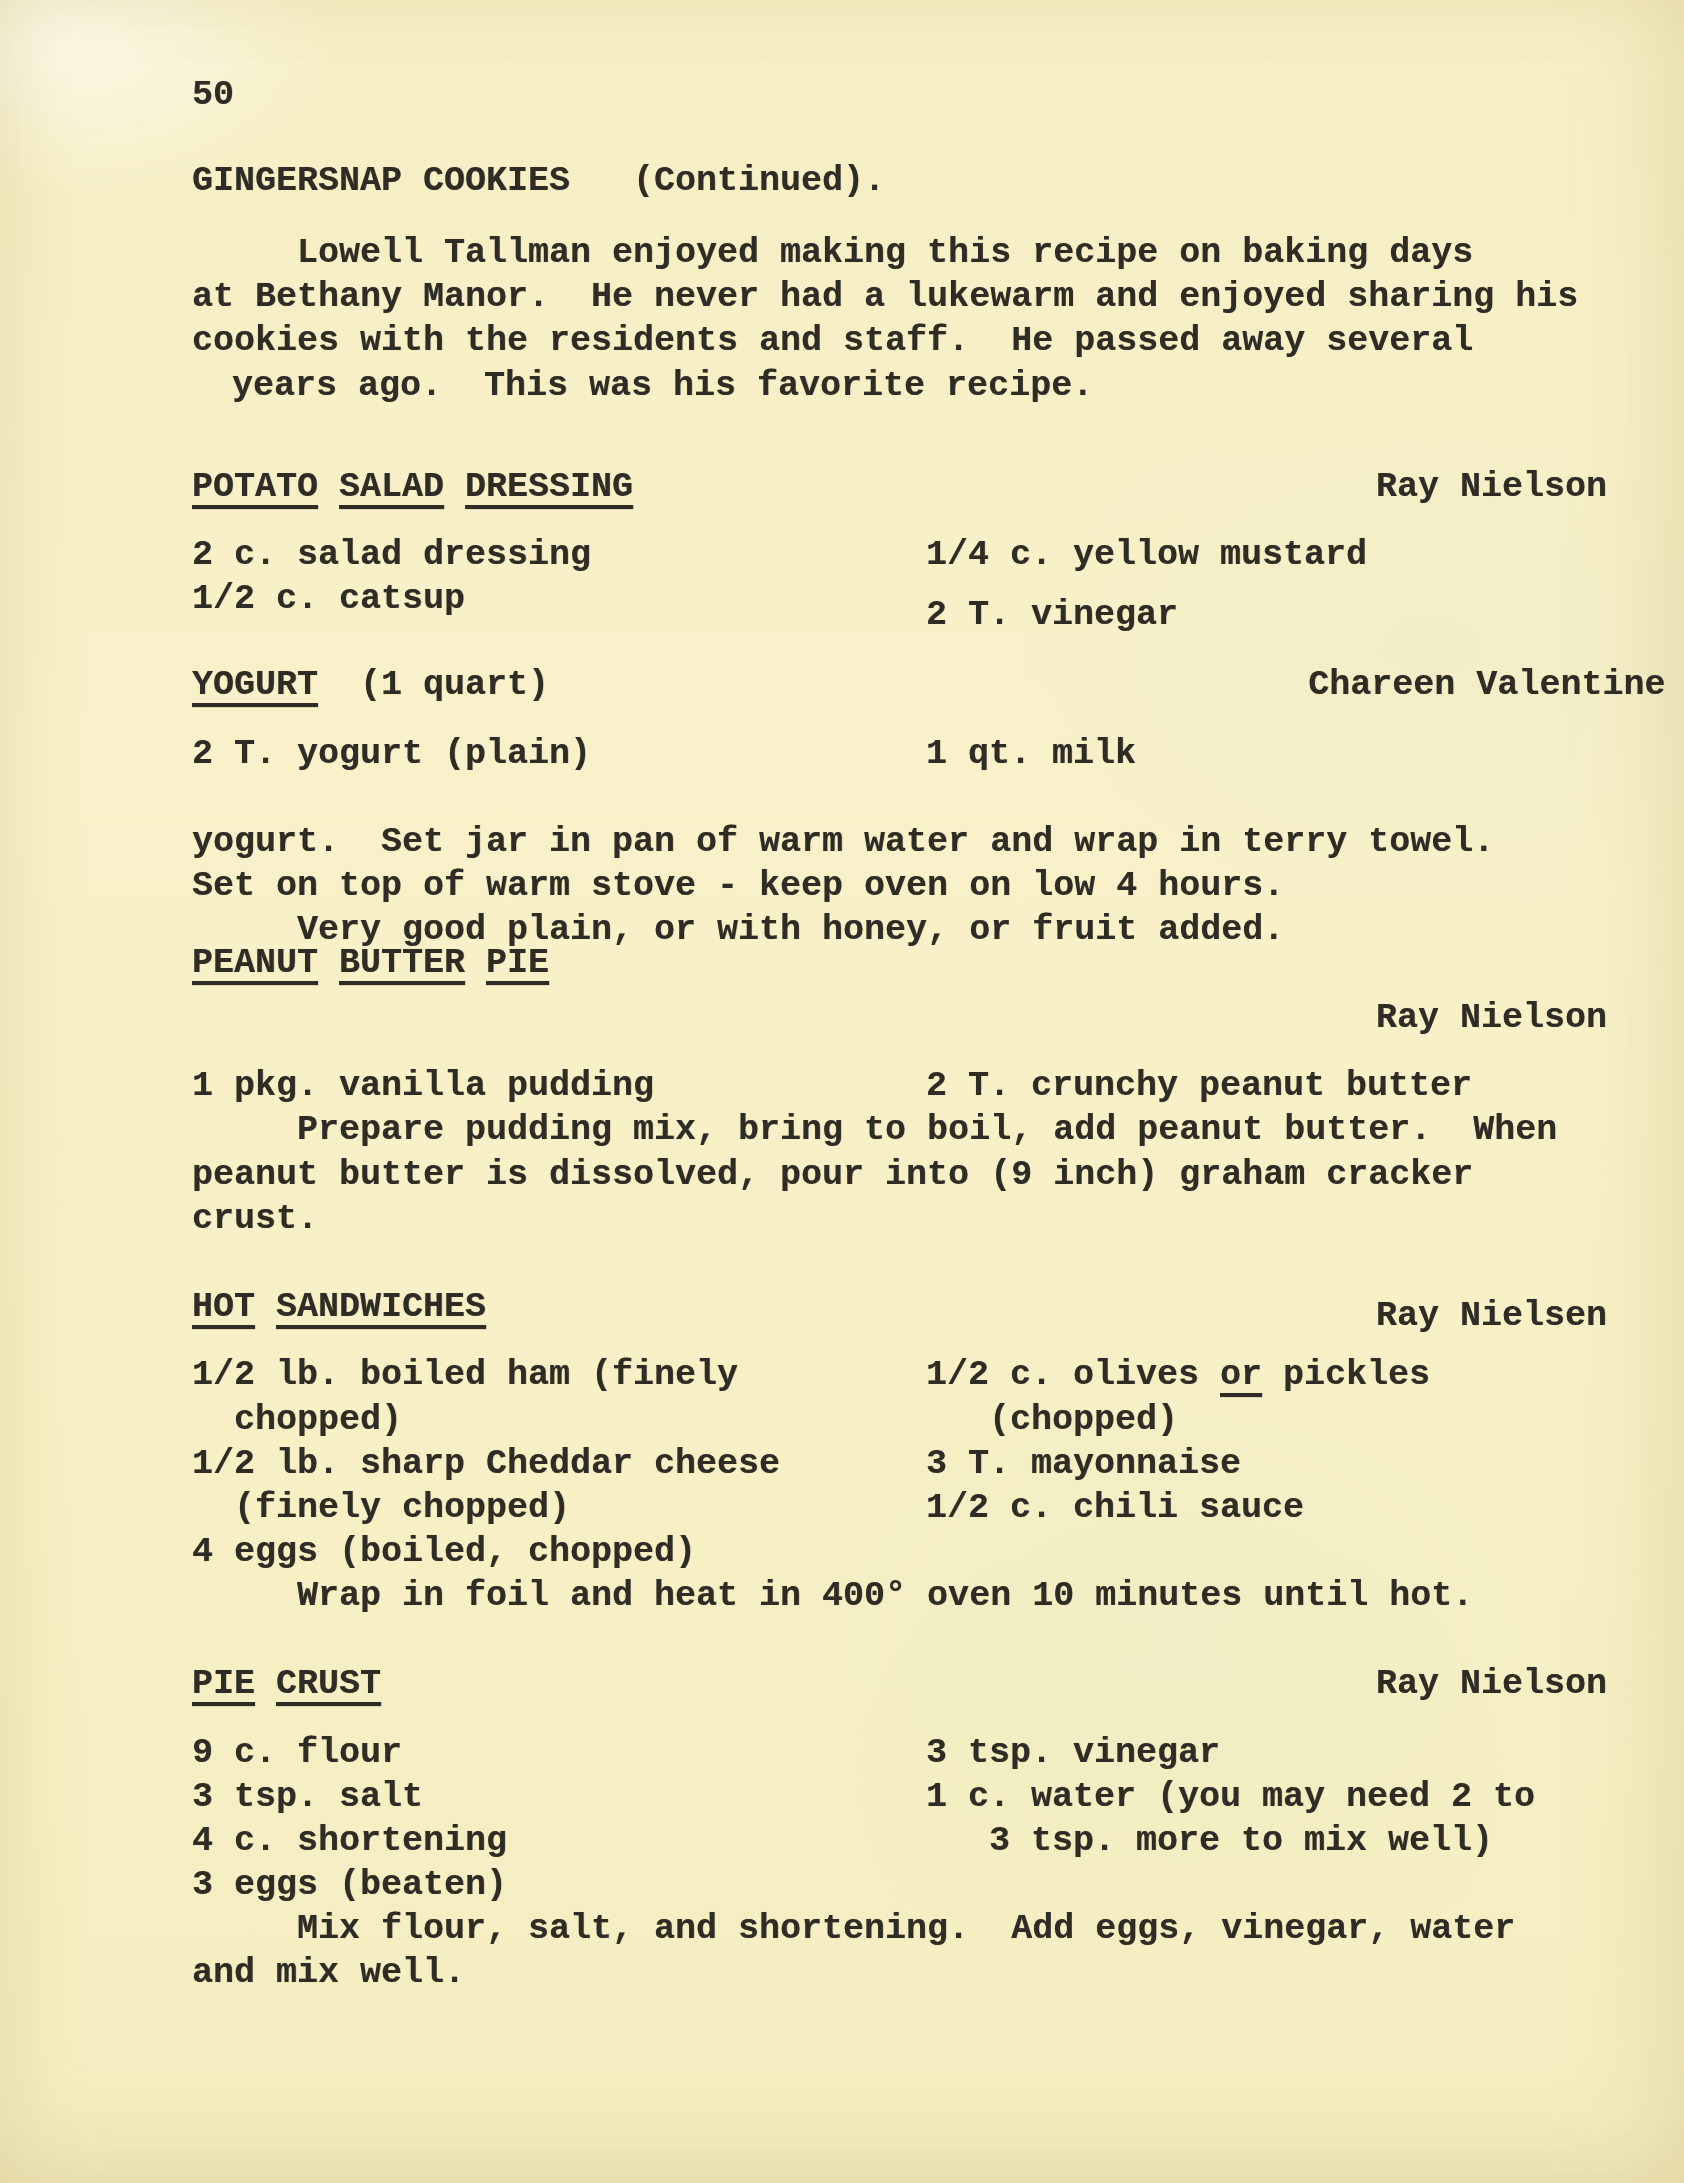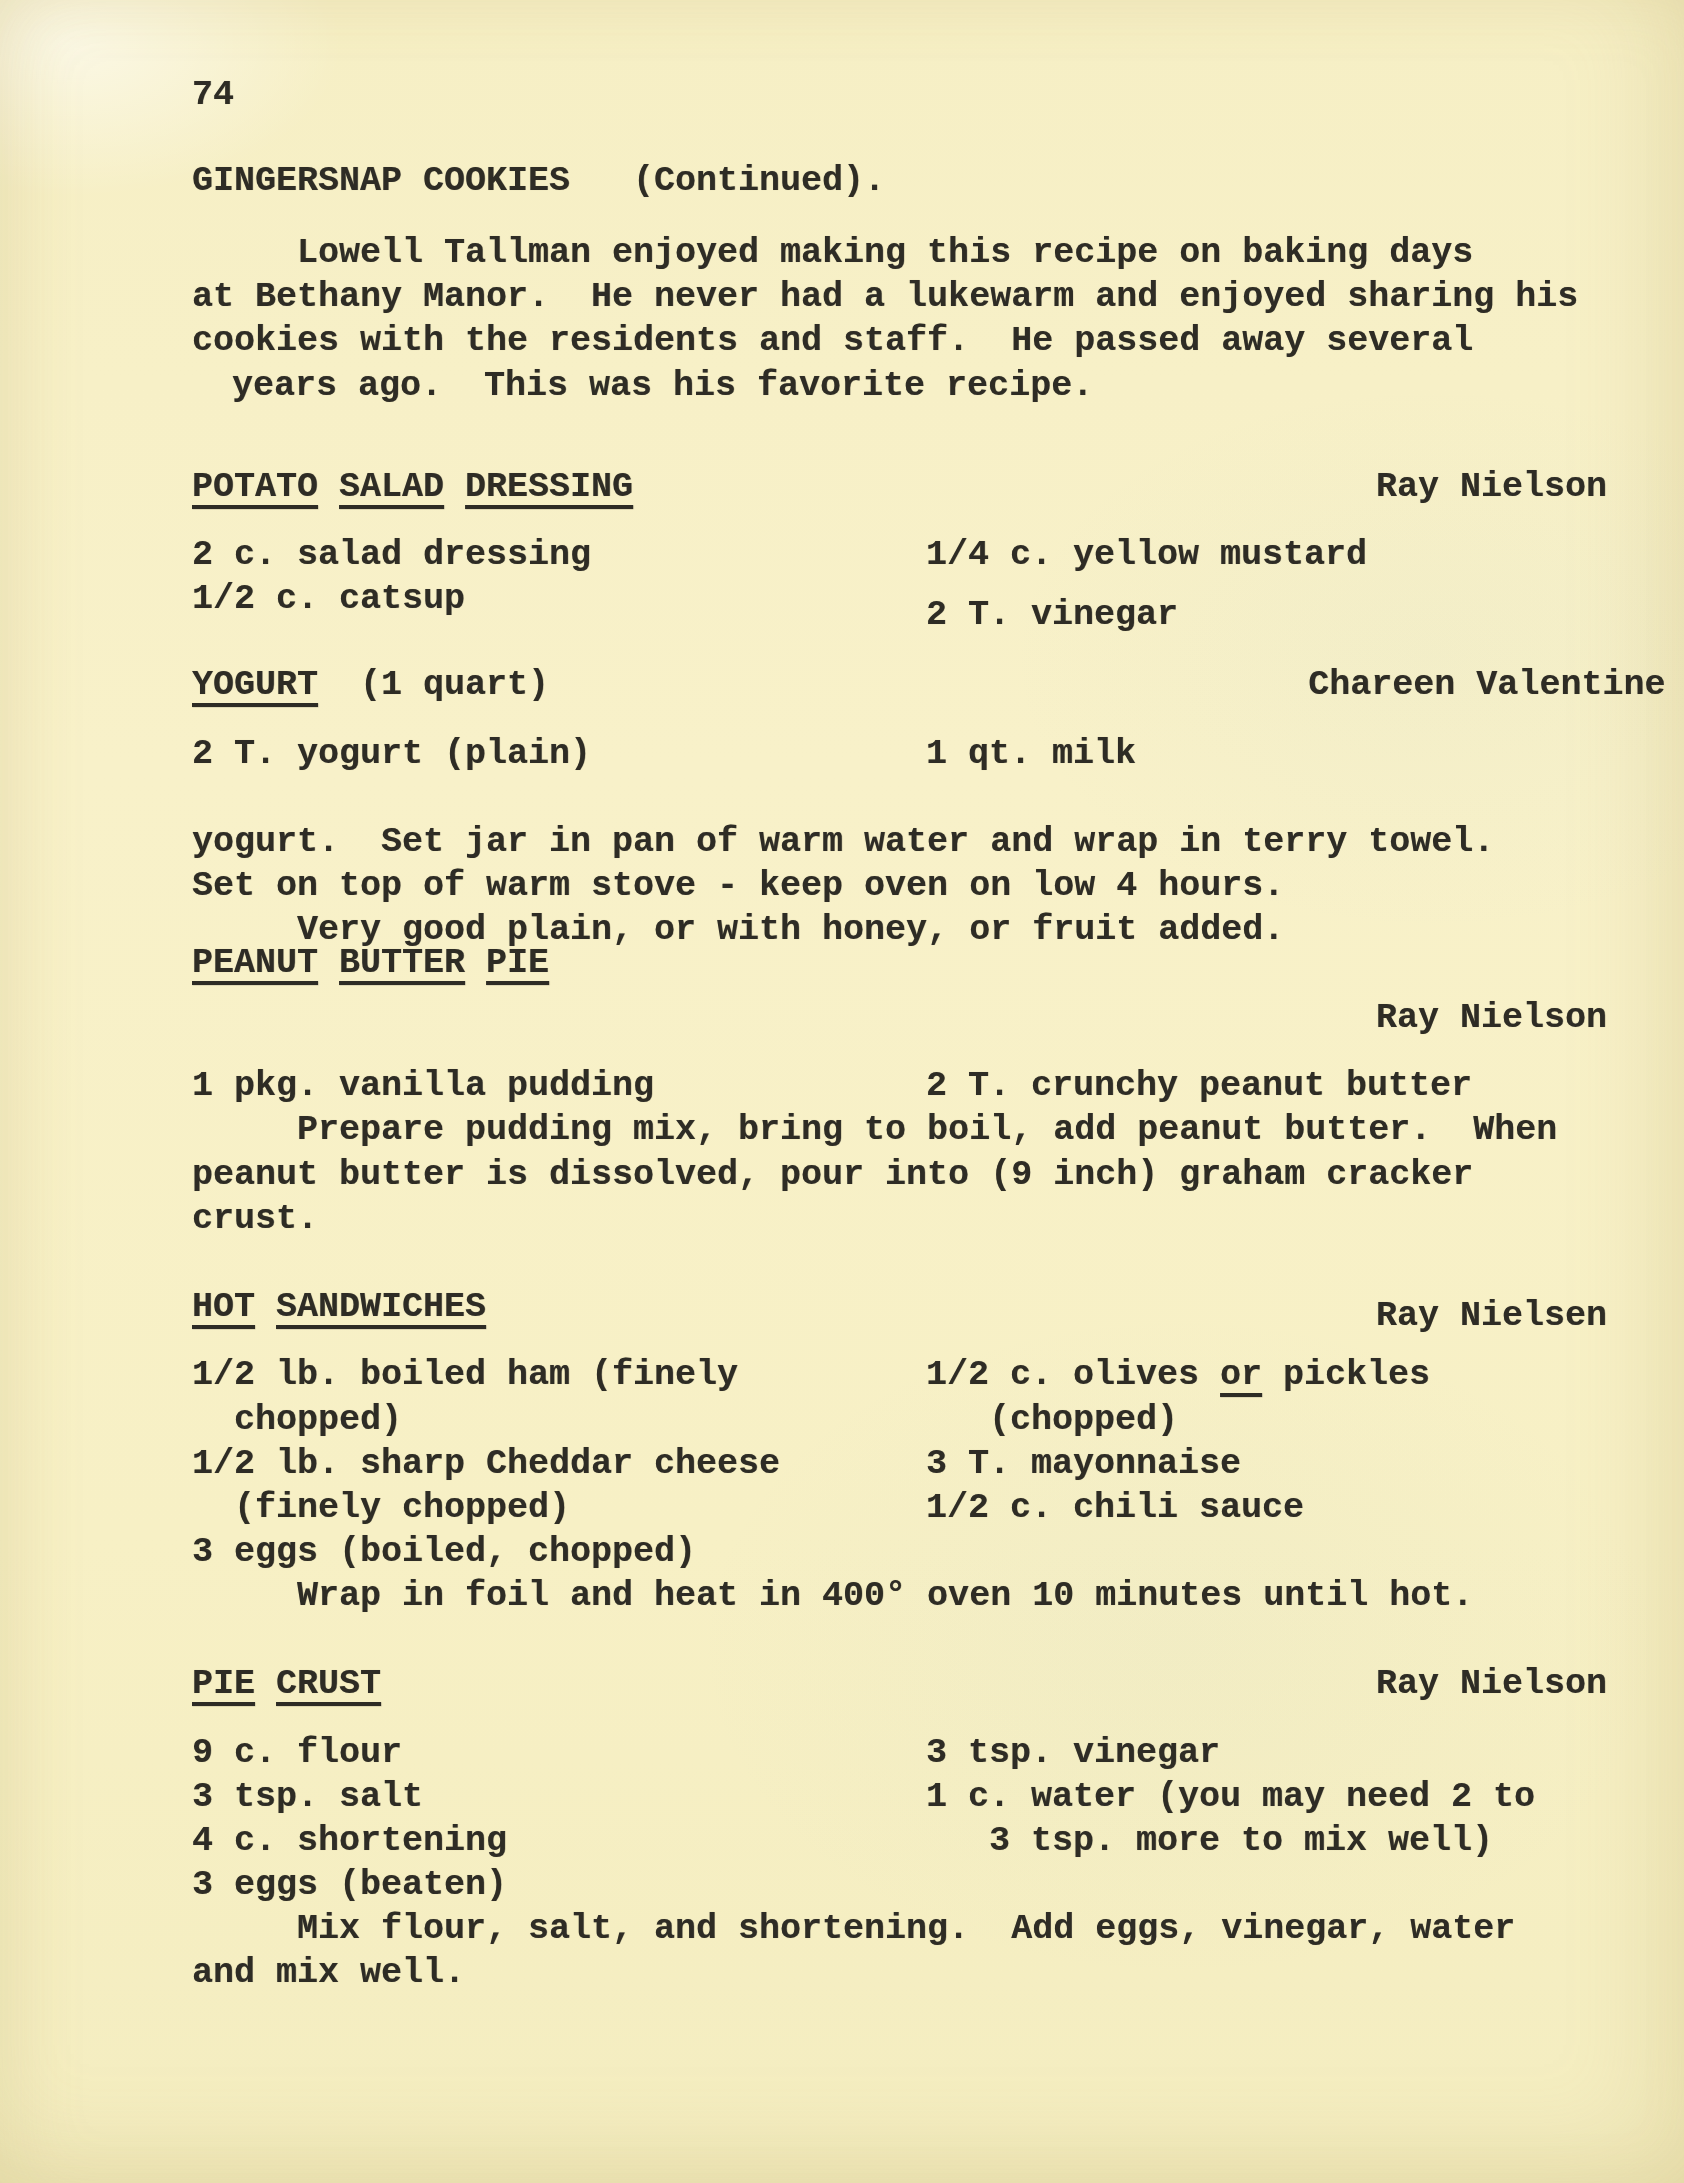--- a/index.html
+++ b/index.html
@@ -28,21 +28,21 @@
   .u{
     text-decoration:underline;
     text-decoration-thickness:3.9px;
     text-underline-offset:8.7px;
   }
 </style>
 </head>
 <body>
 
 <div id="page">
-    <div class="tl" style="left: 192px; top: 78px;">74</div>
+    <div class="tl" style="left: 192px; top: 78px;">50</div>
     <div class="tl" style="left: 192px; top: 164px;">GINGERSNAP COOKIES   (Continued).</div>
     <div class="tl" style="left: 192px; top: 236px;">     Lowell Tallman enjoyed making this recipe on baking days</div>
     <div class="tl" style="left: 192px; top: 280px;">at Bethany Manor.  He never had a lukewarm and enjoyed sharing his</div>
     <div class="tl" style="left: 192px; top: 324px;">cookies with the residents and staff.  He passed away several</div>
     <div class="tl" style="left: 192px; top: 369px; margin-left: 40px;">years ago.  This was his favorite recipe.</div>
     <div class="tl" style="left: 192px; top: 470px;"><span class="u">POTATO</span><span> </span><span class="u">SALAD</span><span> </span><span class="u">DRESSING</span></div>
     <div class="tl" style="right: 78px; top: 470px;">Ray Nielson</div>
     <div class="tl" style="left: 192px; top: 538px;">2 c. salad dressing</div>
     <div class="tl" style="left: 926px; top: 538px;">1/4 c. yellow mustard</div>
     <div class="tl" style="left: 192px; top: 582px;">1/2 c. catsup</div>
@@ -64,21 +64,21 @@
     <div class="tl" style="left: 192px; top: 1290px;"><span class="u">HOT</span><span> </span><span class="u">SANDWICHES</span></div>
     <div class="tl" style="right: 78px; top: 1290px; margin-top: 9px;">Ray Nielsen</div>
     <div class="tl" style="left: 192px; top: 1358px;">1/2 lb. boiled ham (finely</div>
     <div class="tl" style="left: 926px; top: 1358px;"><span>1/2 c. olives </span><span class="u">or</span><span> pickles</span></div>
     <div class="tl" style="left: 192px; top: 1403px;">  chopped)</div>
     <div class="tl" style="left: 926px; top: 1403px;">   (chopped)</div>
     <div class="tl" style="left: 192px; top: 1447px;">1/2 lb. sharp Cheddar cheese</div>
     <div class="tl" style="left: 926px; top: 1447px;">3 T. mayonnaise</div>
     <div class="tl" style="left: 192px; top: 1491px;">  (finely chopped)</div>
     <div class="tl" style="left: 926px; top: 1491px;">1/2 c. chili sauce</div>
-    <div class="tl" style="left: 192px; top: 1535px;">3 eggs (boiled, chopped)</div>
+    <div class="tl" style="left: 192px; top: 1535px;">4 eggs (boiled, chopped)</div>
     <div class="tl" style="left: 192px; top: 1579px;">     Wrap in foil and heat in 400° oven 10 minutes until hot.</div>
     <div class="tl" style="left: 192px; top: 1667px;"><span class="u">PIE</span><span> </span><span class="u">CRUST</span></div>
     <div class="tl" style="right: 78px; top: 1667px;">Ray Nielson</div>
     <div class="tl" style="left: 192px; top: 1736px;">9 c. flour</div>
     <div class="tl" style="left: 926px; top: 1736px;">3 tsp. vinegar</div>
     <div class="tl" style="left: 192px; top: 1780px;">3 tsp. salt</div>
     <div class="tl" style="left: 926px; top: 1780px;">1 c. water (you may need 2 to</div>
     <div class="tl" style="left: 192px; top: 1824px;">4 c. shortening</div>
     <div class="tl" style="left: 926px; top: 1824px;">   3 tsp. more to mix well)</div>
     <div class="tl" style="left: 192px; top: 1868px;">3 eggs (beaten)</div>

